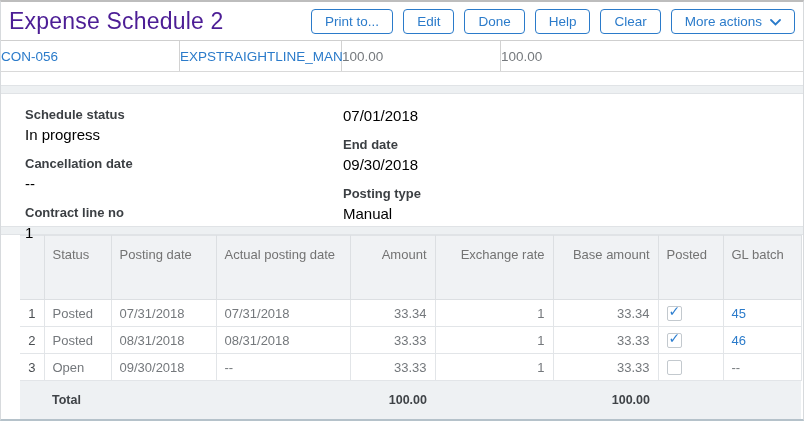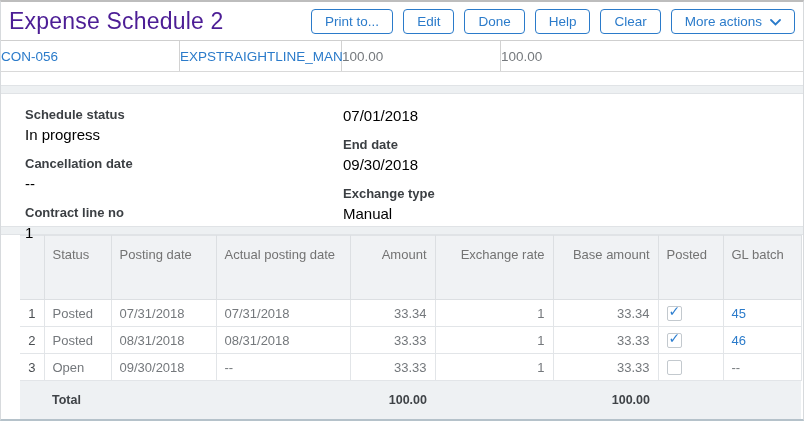--- a/index.html
+++ b/index.html
@@ -143,21 +143,21 @@
     </div>
     <div>
       <div class="field">
         <div class="val">07/01/2018</div>
       </div>
       <div class="field">
         <div class="lbl">End date</div>
         <div class="val">09/30/2018</div>
       </div>
       <div class="field">
-        <div class="lbl">Exchange type</div>
+        <div class="lbl">Posting type</div>
         <div class="val">Manual</div>
       </div>
     </div>
   </div>
 
   <div class="band"></div>
 
   <div class="table-wrap">
     <table>
       <colgroup>

